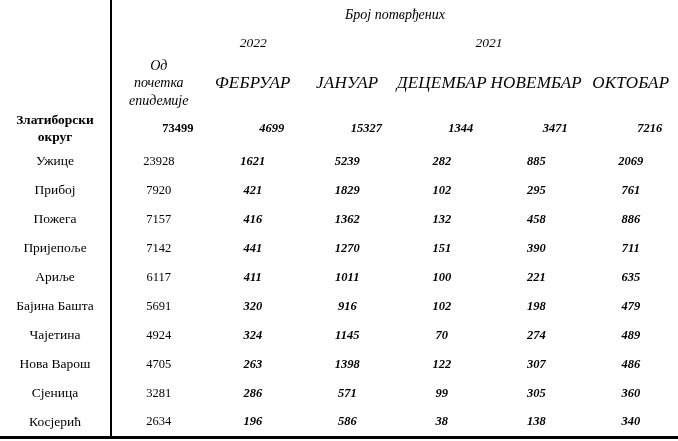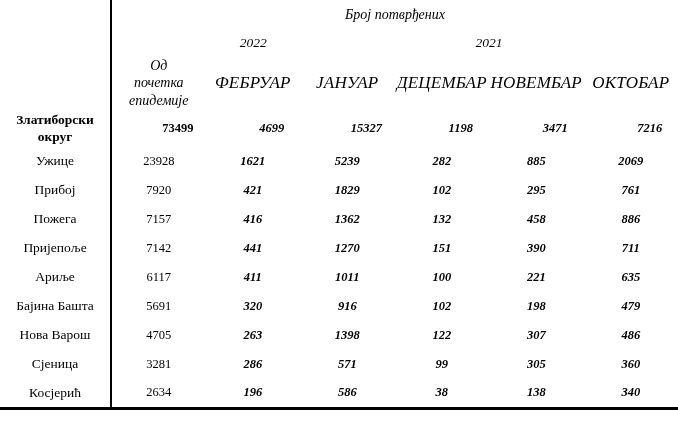--- a/index.html
+++ b/index.html
@@ -118,21 +118,21 @@
         <th class="month-head">НОВЕМБАР</th>
         <th class="month-head">ОКТОБАР</th>
       </tr>
     </thead>
     <tbody>
         <tr class="emph">
           <th class="label-col row-label"><span class="wrap">Златиборски округ</span></th>
           <td class="val cumulative">73499</td>
           <td class="val month">4699</td>
           <td class="val month">15327</td>
-          <td class="val month">1198</td>
+          <td class="val month">1344</td>
           <td class="val month">3471</td>
           <td class="val month">7216</td>
         </tr>
         <tr class="r-data">
           <th class="label-col row-label"><span class="wrap">Ужице</span></th>
           <td class="val cumulative">23928</td>
           <td class="val month">1621</td>
           <td class="val month">5239</td>
           <td class="val month">282</td>
           <td class="val month">885</td>
@@ -177,20 +177,29 @@
         <tr class="r-data">
           <th class="label-col row-label"><span class="wrap">Бајина Башта</span></th>
           <td class="val cumulative">5691</td>
           <td class="val month">320</td>
           <td class="val month">916</td>
           <td class="val month">102</td>
           <td class="val month">198</td>
           <td class="val month">479</td>
         </tr>
         <tr class="r-data">
+          <th class="label-col row-label"><span class="wrap">Чајетина</span></th>
+          <td class="val cumulative">4924</td>
+          <td class="val month">324</td>
+          <td class="val month">1145</td>
+          <td class="val month">70</td>
+          <td class="val month">274</td>
+          <td class="val month">489</td>
+        </tr>
+        <tr class="r-data">
           <th class="label-col row-label"><span class="wrap">Нова Варош</span></th>
           <td class="val cumulative">4705</td>
           <td class="val month">263</td>
           <td class="val month">1398</td>
           <td class="val month">122</td>
           <td class="val month">307</td>
           <td class="val month">486</td>
         </tr>
         <tr class="r-data">
           <th class="label-col row-label"><span class="wrap">Сјеница</span></th>

